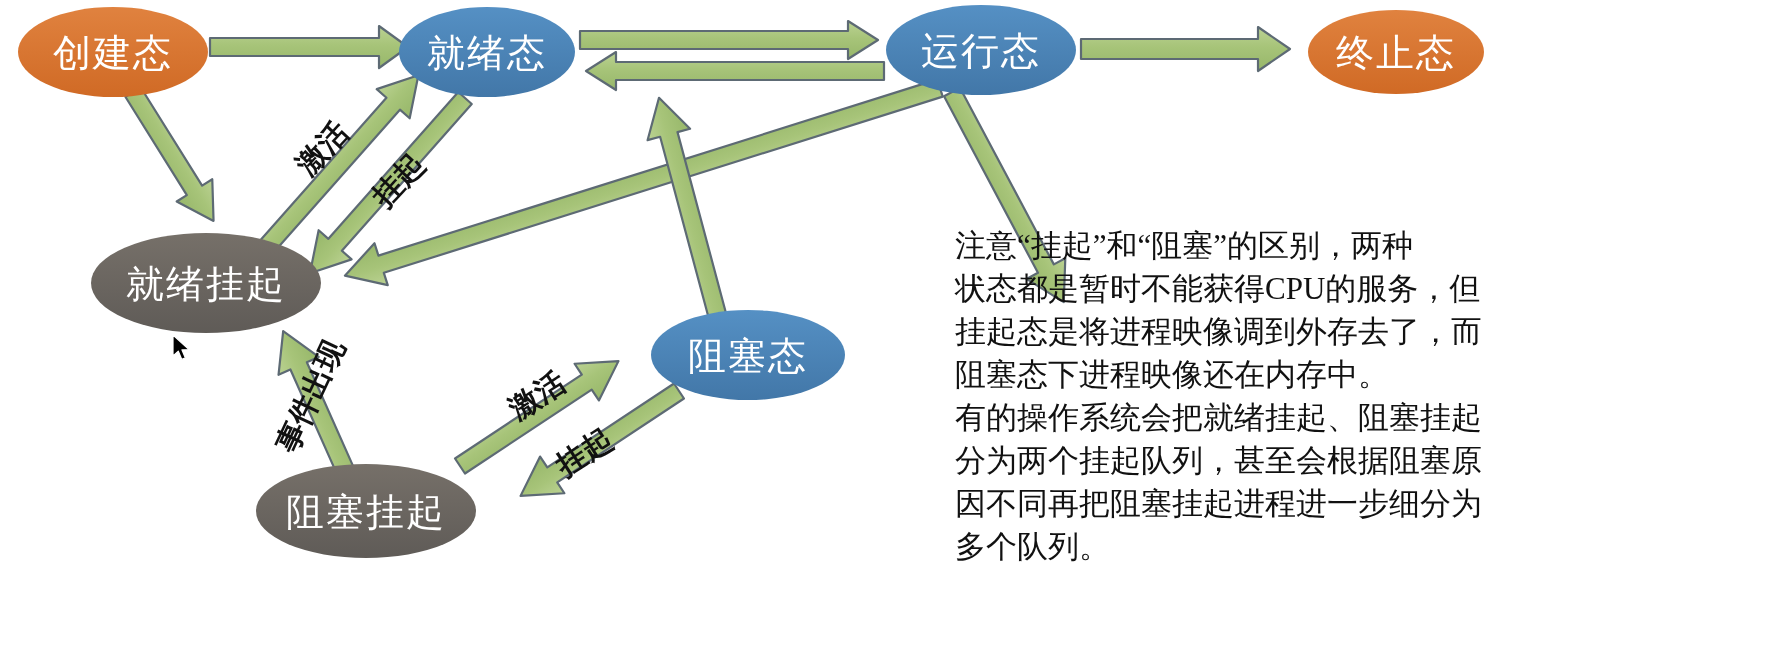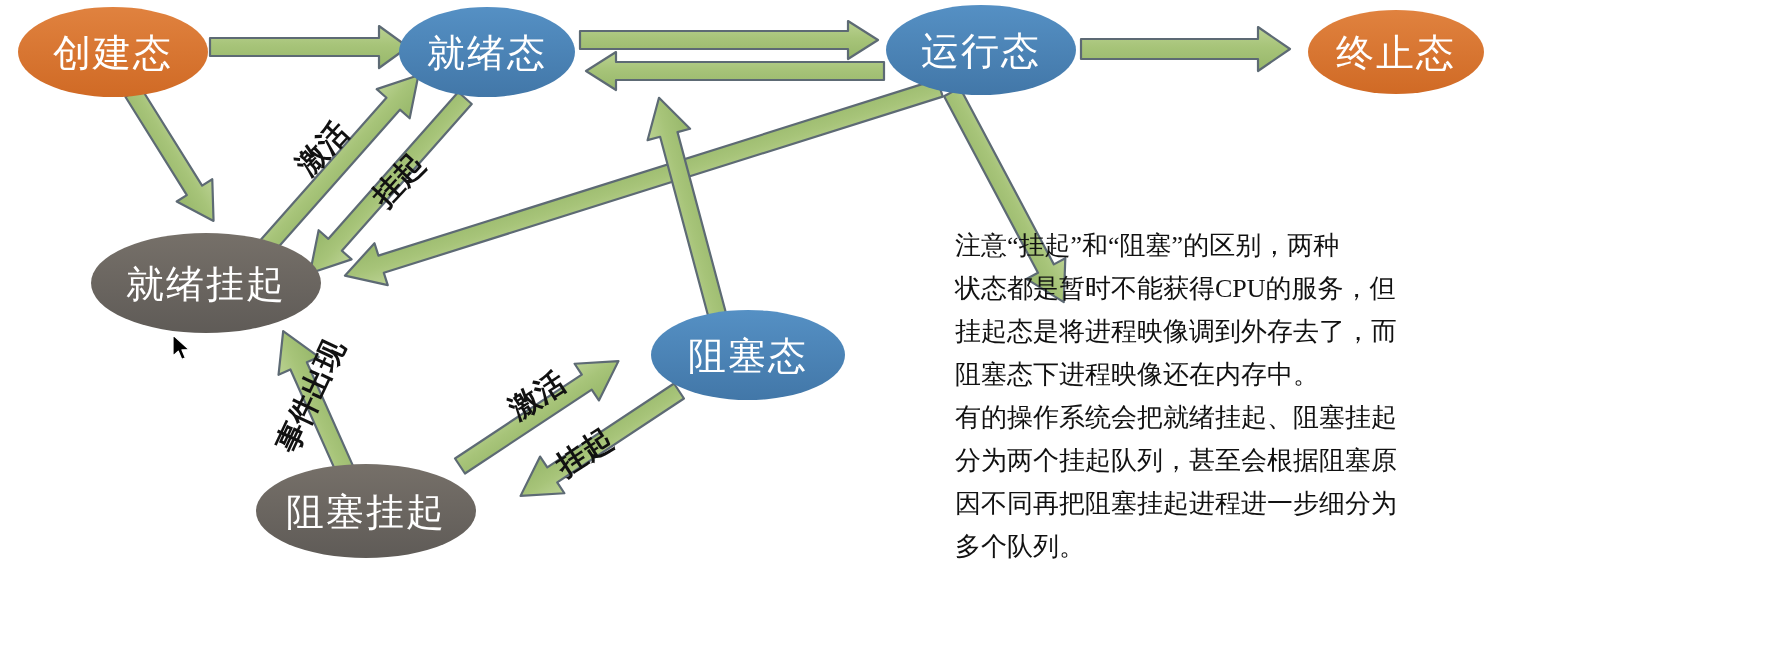--- a/index.html
+++ b/index.html
@@ -20,21 +20,21 @@
     font-family:"Liberation Serif","DejaVu Serif",serif;
     font-size:30px;
     fill:#111111;
     text-anchor:middle;
     dominant-baseline:central;
     font-weight:600;
   }
   .note{
     position:absolute;
     font-family:"Liberation Serif","DejaVu Serif",serif;
-    font-size:26px;
+    font-size:31px;
     line-height:43px;
     color:#111111;
     white-space:pre;
     letter-spacing:0px;
   }
   .cursor{position:absolute;width:22px;height:30px;pointer-events:none;}
 </style>
 </head>
 <body>
 

